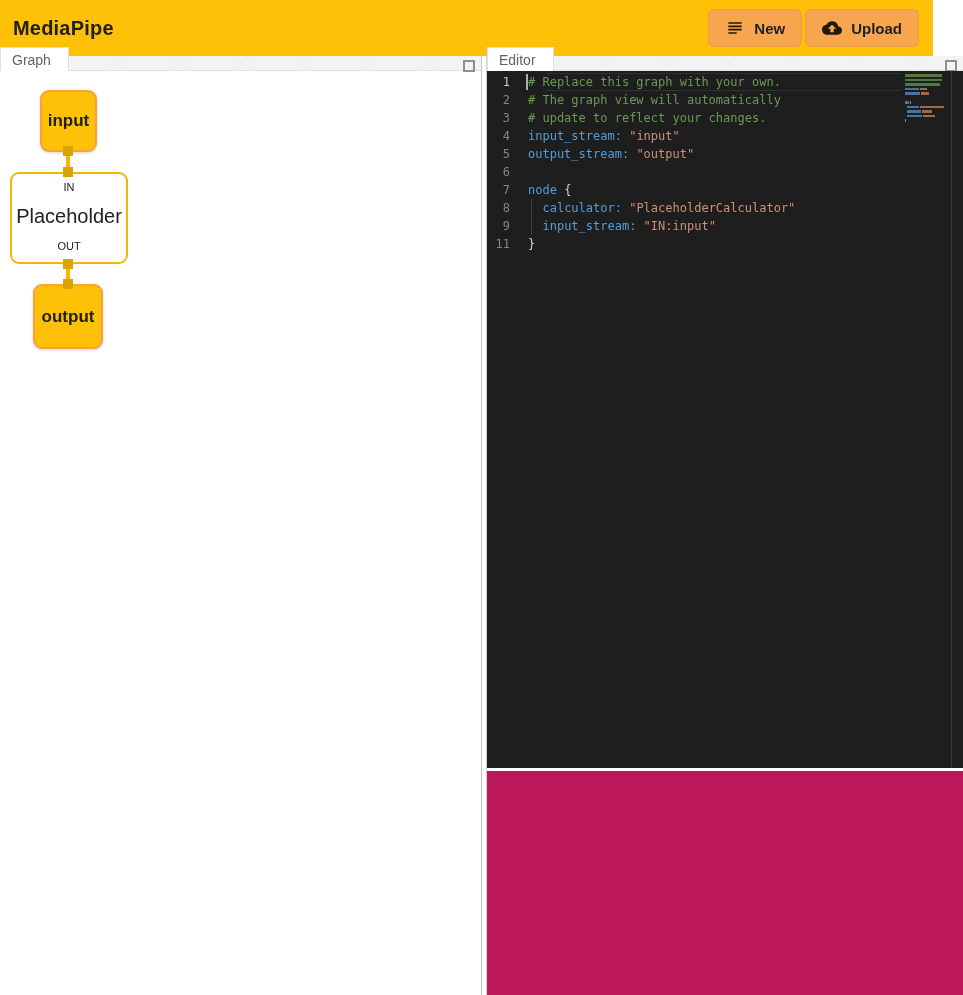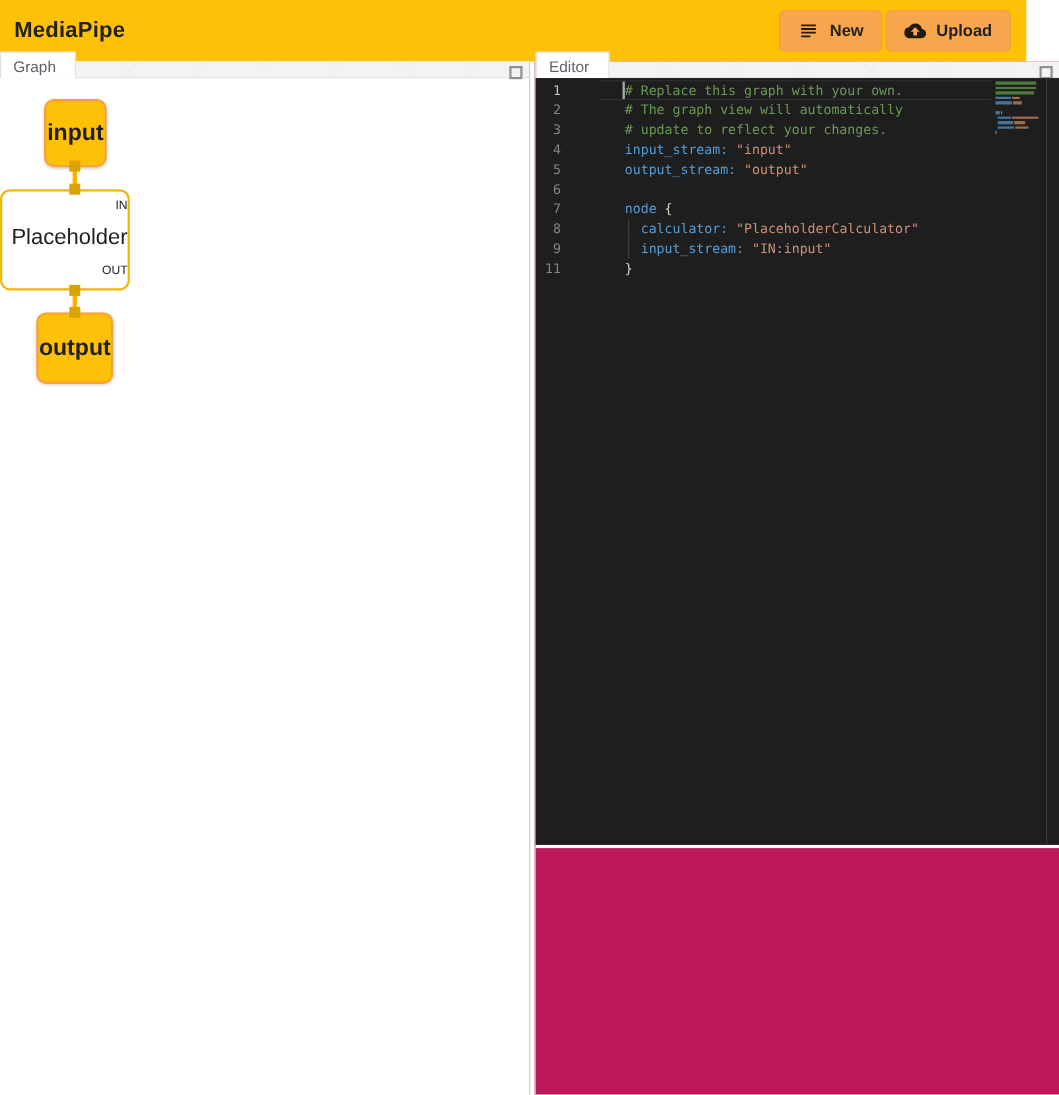--- a/index.html
+++ b/index.html
@@ -37,44 +37,44 @@
          cursor:pointer; white-space:nowrap; }
   .maxicon { position:absolute; right:6px; top:4px; width:12px; height:12px;
              border:2px solid #8f8f8f; background:transparent; cursor:pointer; }
 
   
   .graph-canvas { position:absolute; left:0; right:0; top:26px; bottom:0; background:#fff; }
   .gnode { position:absolute; border-radius:9px; display:flex; align-items:center;
            justify-content:center; cursor:pointer; }
   .gnode.stream { background:var(--node-fill,#FFC107);
                   border:2px solid var(--node-border,#F9A13B);
-                  font-size:21px; font-weight:700; color:#212121;
+                  font-size:17px; font-weight:700; color:#212121;
                   box-shadow:0 1px 3px rgba(0,0,0,.18); }
   .gnode.calc { background:#fff; border:2px solid #F2B705; flex-direction:column;
                 justify-content:space-between; padding:7px 0 10px; color:#212121; }
   .n-input       { left:40px; top:8px;   width:57px;  height:62px; }
-  .n-placeholder { left:0; top:90px;  width:118px; height:92px;align-items:flex-end; }
+  .n-placeholder { left:10px; top:90px;  width:118px; height:92px; }
   .n-output      { left:33px; top:202px; width:70px;  height:65px; }
   .port  { font-size:11px; color:#212121; }
   .nlabel{ font-size:20px; color:#212121; }
   .eline { position:absolute; left:66px; width:4px; background:var(--connector,#FFB300); }
   .edot  { position:absolute; left:63px; width:10px; height:10px;
            background:var(--connector-dot,#D9A400); }
   .e1-line { top:66px;  height:26px; }  .e1-d1 { top:64px; }  .e1-d2 { top:85px; }
   .e2-line { top:180px; height:20px; }  .e2-d1 { top:177px; } .e2-d2 { top:197px; }
 
   
   .code-editor { height:697px; background:var(--editor-bg,#1E1E1E); position:relative;
                  overflow:hidden; cursor:text; }
   #editor-lines { position:absolute; top:2px; left:0; right:62px;
                   font-family:"DejaVu Sans Mono", monospace; font-size:12px;
                   line-height:18px; }
   .row { display:flex; height:18px; position:relative; white-space:pre; }
   .ln  { flex:none; width:41px; text-align:right; padding-right:18px; color:#858585; }
-  .code{ flex:1; position:relative; color:#d4d4d4;margin-left:40px; }
+  .code{ flex:1; position:relative; color:#d4d4d4; }
   .row.active .ln { color:#c6c6c6; }
   .row.active::after { content:''; position:absolute; left:59px; right:0; top:0; bottom:0;
                        border-top:1px solid #313131; border-bottom:1px solid #313131;
                        pointer-events:none; }
   .cursor { position:absolute; left:-2px; top:1px; width:2px; height:16px; background:#aeafad; }
   .code.guide::before { content:''; position:absolute; left:3px; top:0; bottom:0;
                         border-left:1px solid #404040; }
   .tk-comment { color:var(--comment,#6A9955); }
   .tk-key     { color:var(--key,#569CD6); }
   .tk-str     { color:var(--string,#CE9178); }

